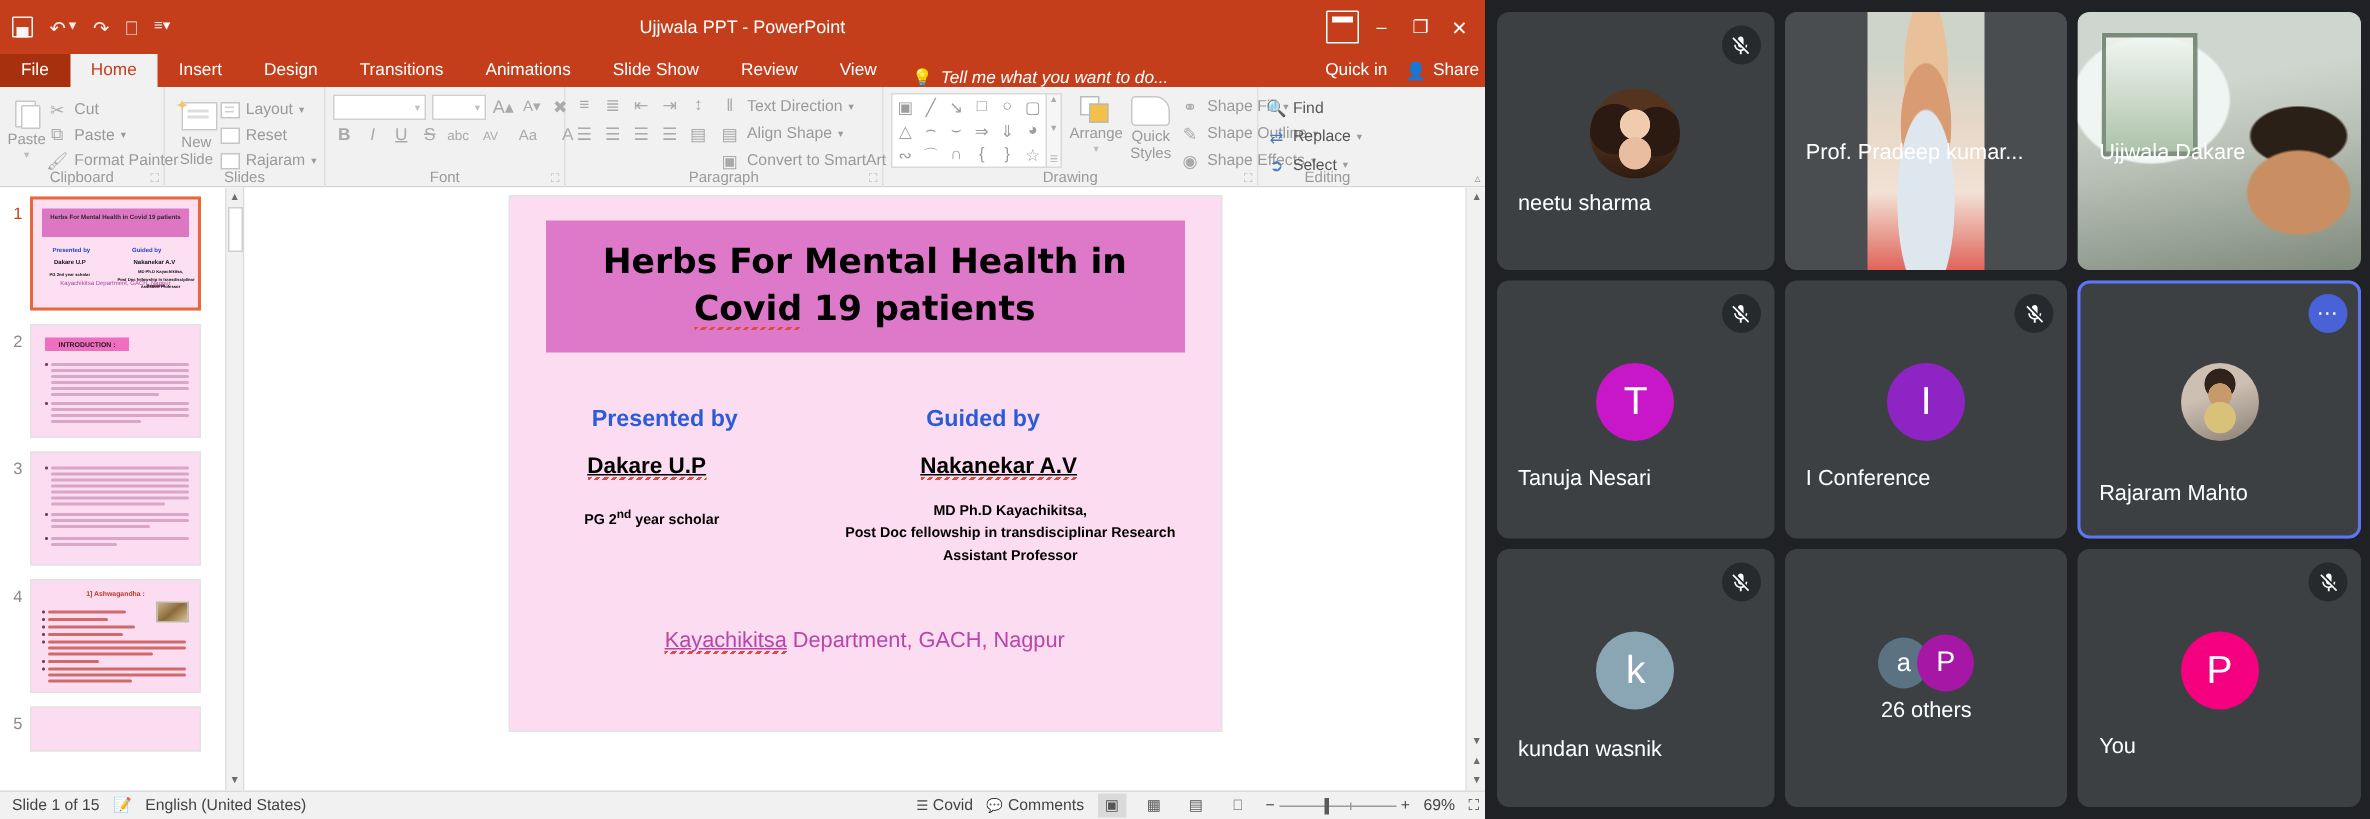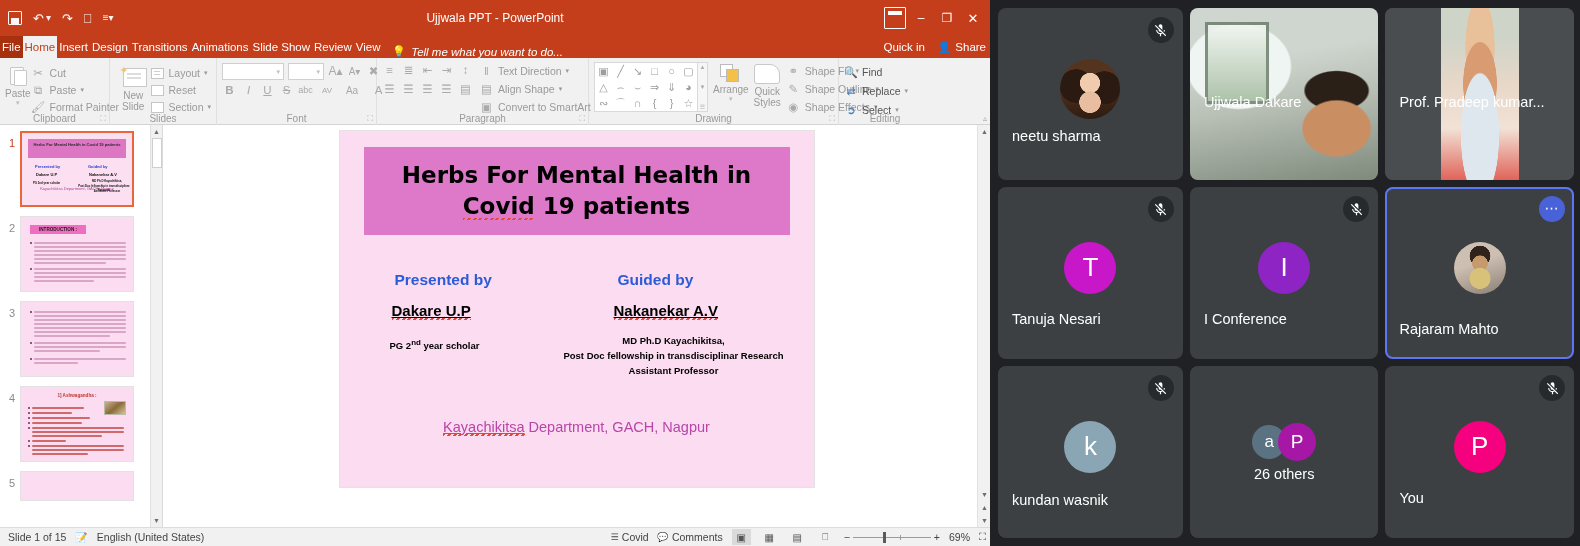--- a/index.html
+++ b/index.html
@@ -26,21 +26,21 @@
   .wbtns { position:absolute; right:4px; top:0; height:36px; display:flex; align-items:center; }
   .wbtn { width:26px; height:26px; display:flex; align-items:center; justify-content:center;
           color:#fff; font-size:12px; }
   .wbtn.close { font-size:13px; }
   .ribdisp { width:22px; height:22px; border:1.3px solid #fff; position:relative; border-radius:1px;}
   .ribdisp:before{content:"";position:absolute;left:3px;top:3px;right:3px;height:4px;background:#fff;}
 
   
   .tabrow { height:22px; background:#c43e1c; display:flex; align-items:flex-end;
             position:relative; flex:0 0 22px; }
-  .tab { height:22px; line-height:22px; padding:0 2px; color:#fff; font-size:11.5px;
+  .tab { height:22px; line-height:22px; padding:0 14px; color:#fff; font-size:11.5px;
          white-space:nowrap; }
   .tab.file { background:#a7300f; }
   .tab.active { background:#f1f1f1; color:#c43e1c; }
   .tellme { display:flex; align-items:center; gap:5px; padding-left:10px;
             color:#fff; font-size:11.5px; font-style:italic; }
   .bulb { font-size:11px; font-style:normal; }
   .rtright { position:absolute; right:4px; bottom:0; height:22px; display:flex; align-items:center; gap:12px; }
   .signin { color:#fff; font-size:11.5px; }
   .sharebtn { display:flex; align-items:center; gap:4px; color:#fff; font-size:11.5px; }
 
@@ -338,21 +338,21 @@
               <span class="minibox s"></span>
               <span>Layout</span>
               <span style="font-size:7px">▾</span>
             </div>
             <div class="smrow">
               <span class="minibox"></span>
               <span>Reset</span>
             </div>
             <div class="smrow">
               <span class="minibox"></span>
-              <span>Section</span>
+              <span>Rajaram</span>
               <span style="font-size:7px">▾</span>
             </div>
           </div>
         </div>
         <div class="gl">Slides</div>
       </div>
 
       <div class="grp" style="width:160px">
         <div class="gbody" style="flex-direction:column;gap:3px;padding-top:3px">
           <div class="smrow">
@@ -680,29 +680,29 @@
         <div class="mic">
           <svg viewBox="0 0 24 24" fill="#fff">
               <path d="M19 11h-1.7c0 .74-.16 1.43-.43 2.05l1.23 1.23c.56-.98.9-2.09.9-3.28zM15 11.16V5c0-1.66-1.34-3-3-3S9 3.34 9 5v.18l6 5.98zM4.27 3L3 4.27l6 6V11c0 1.66 1.34 3 3 3 .22 0 .44-.03.65-.08l1.66 1.66c-.71.33-1.5.52-2.31.52-2.76 0-5.3-2.1-5.3-5.1H5c0 3.41 2.72 6.23 6 6.72V21h2v-3.28c.91-.13 1.77-.45 2.54-.9L19.73 21 21 19.73 4.27 3z"></path>
             </svg>
         </div>
         <div class="avatar ph-neetu"></div>
         <div class="tname" style="bottom:28px">neetu sharma</div>
       </div>
 
       <div class="tile video wide">
+        <div class="vidbg vid-pradeep">
+            <div class="frame"></div>
+          </div>
+        <div class="tname">Prof. Pradeep kumar...</div>
+      </div>
+
+      <div class="tile video wide">
         <div class="vidbg vid-ujjwala"></div>
         <div class="tname">Ujjwala Dakare</div>
-      </div>
-
-      <div class="tile video wide">
-        <div class="vidbg vid-pradeep">
-            <div class="frame"></div>
-          </div>
-        <div class="tname">Prof. Pradeep kumar...</div>
       </div>
     </div>
 
     <div class="tilerow">
       <div class="tile">
         <div class="mic">
           <svg viewBox="0 0 24 24" fill="#fff">
               <path d="M19 11h-1.7c0 .74-.16 1.43-.43 2.05l1.23 1.23c.56-.98.9-2.09.9-3.28zM15 11.16V5c0-1.66-1.34-3-3-3S9 3.34 9 5v.18l6 5.98zM4.27 3L3 4.27l6 6V11c0 1.66 1.34 3 3 3 .22 0 .44-.03.65-.08l1.66 1.66c-.71.33-1.5.52-2.31.52-2.76 0-5.3-2.1-5.3-5.1H5c0 3.41 2.72 6.23 6 6.72V21h2v-3.28c.91-.13 1.77-.45 2.54-.9L19.73 21 21 19.73 4.27 3z"></path>
             </svg>
         </div>

